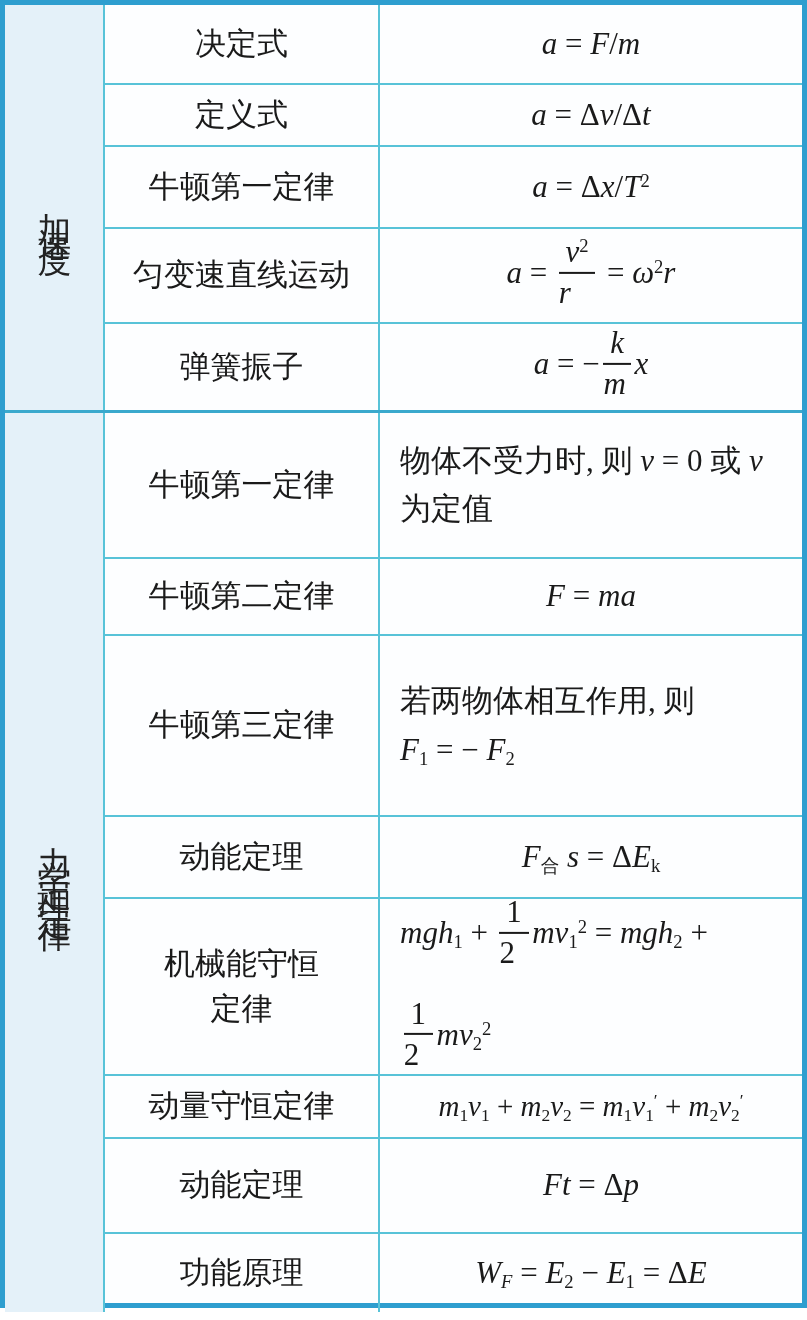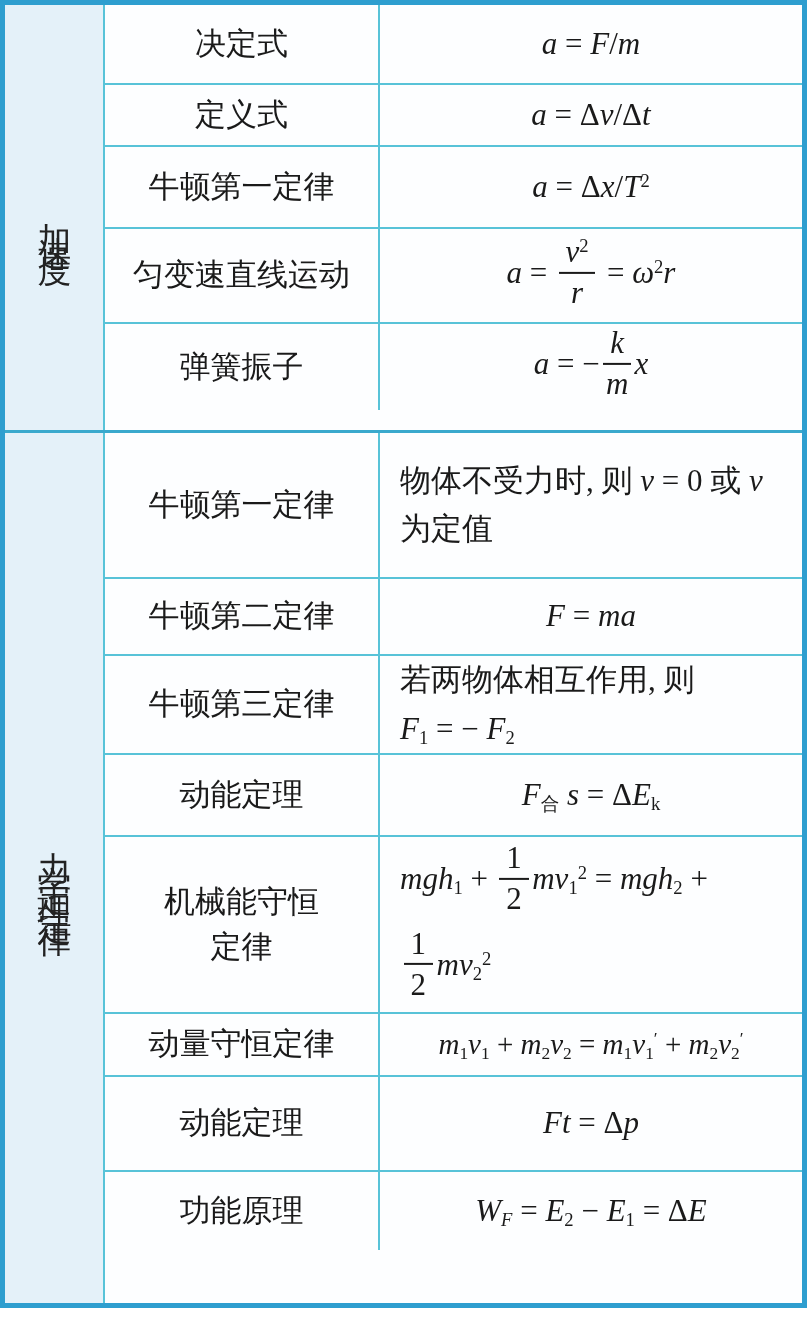--- a/index.html
+++ b/index.html
@@ -29,22 +29,22 @@
   .cell.name{width:273px;flex:none;font-size:31px;text-align:center;
     white-space:pre-line;line-height:1.45}
   .cell.formula{flex:1;border-left:2px solid var(--line);
     font-size:31px;line-height:1.55;text-align:center;padding:4px 10px}
   .cell.formula.left{justify-content:flex-start;text-align:left;
     padding-left:20px;padding-right:12px}
   sub,sup{font-size:.6em;font-style:normal;line-height:0}
   sub{vertical-align:-0.28em}
   sup{vertical-align:0.55em}
   i{font-style:italic}
-  .frac{display:inline-flex;flex-direction:column;align-items:center;
-    vertical-align:middle;margin:4px .12em;line-height:1.18;
+  .frac{display:inline-flex;flex-direction:column;align-items:flex-start;
+    vertical-align:middle;margin:12px .12em;line-height:1.18;
     transform:translateY(-0.1em)}
   .frac .num{border-bottom:2px solid var(--ink);padding:0 .22em .04em}
   .frac .den{padding-top:.04em}
 </style>
 </head>
 <body>
 
 <div class="tbl">
 
   <section class="sec" style="height:425px">
@@ -103,21 +103,21 @@
         <div class="cell formula left">
             <span>物体不受力时, 则 <i>v</i> = 0 或 <i>v</i><br>为定值</span>
           </div>
       </div>
       <div class="row" style="height:77px">
         <div class="cell name"><span>牛顿第二定律</span></div>
         <div class="cell formula">
             <span><i>F</i> = <i>ma</i></span>
           </div>
       </div>
-      <div class="row" style="height:99px">
+      <div class="row" style="height:181px">
         <div class="cell name"><span>牛顿第三定律</span></div>
         <div class="cell formula left">
             <span>若两物体相互作用, 则<br><i>F</i><sub>1</sub> = − <i>F</i><sub>2</sub></span>
           </div>
       </div>
       <div class="row" style="height:82px">
         <div class="cell name"><span>动能定理</span></div>
         <div class="cell formula">
             <span><i>F</i><sub>合</sub> <i>s</i> = Δ<i>E</i><sub>k</sub></span>
           </div>

